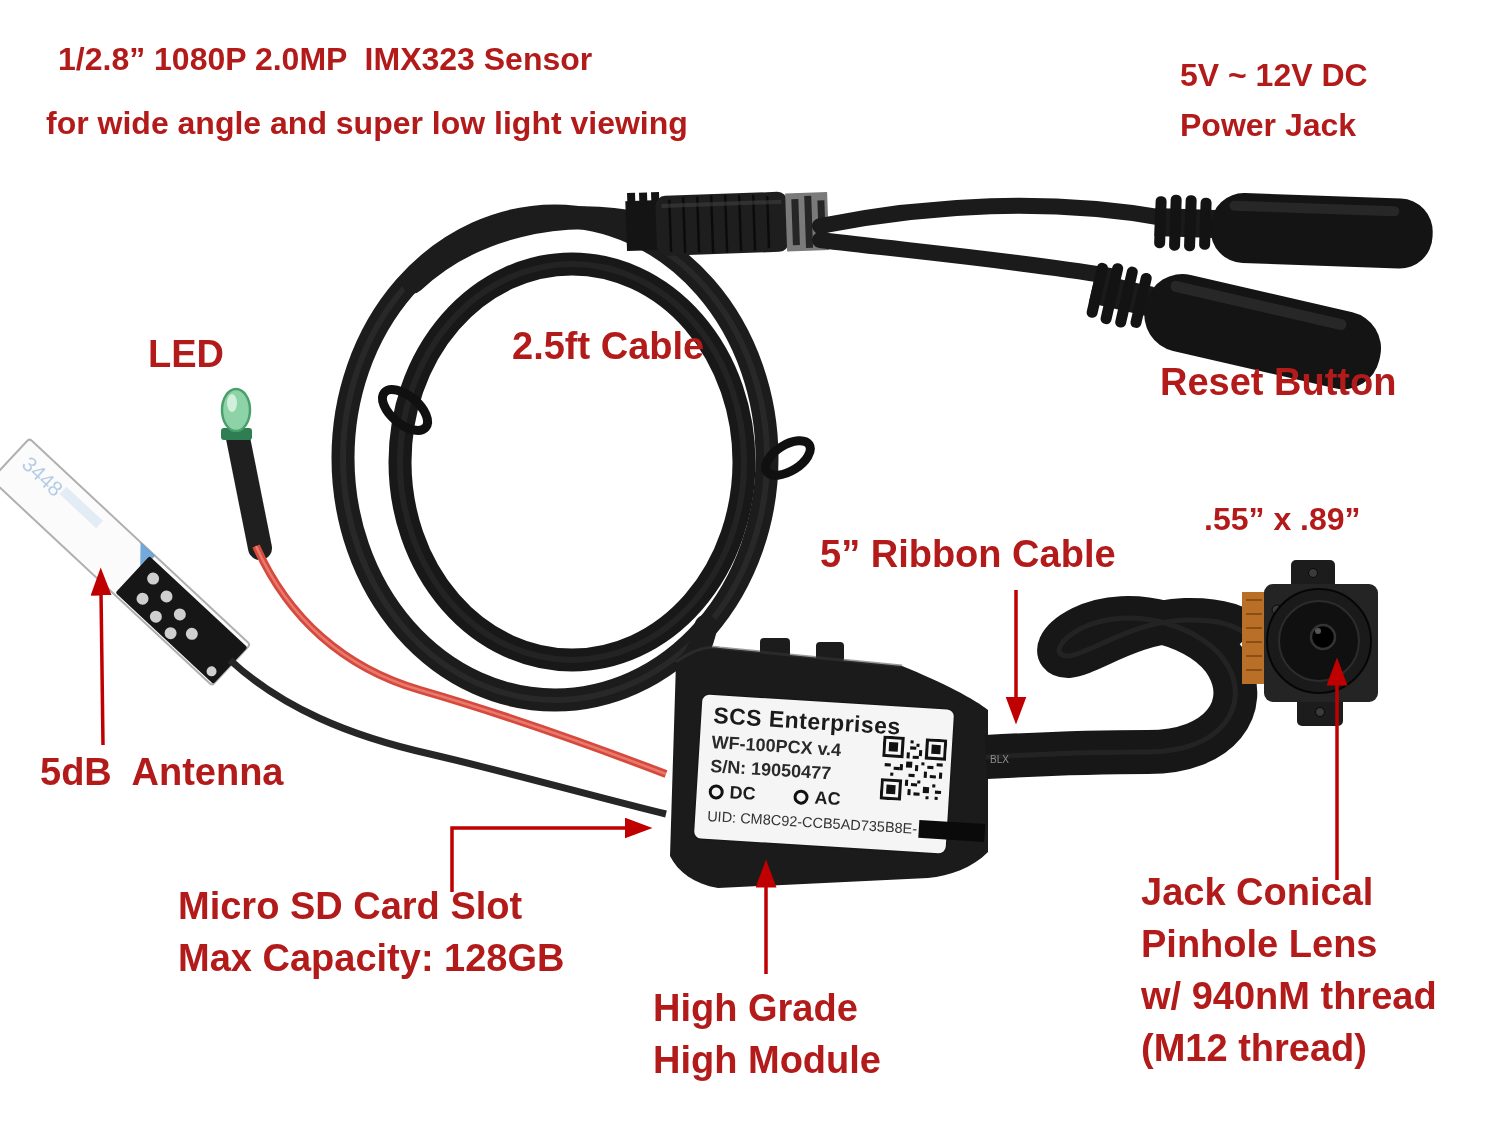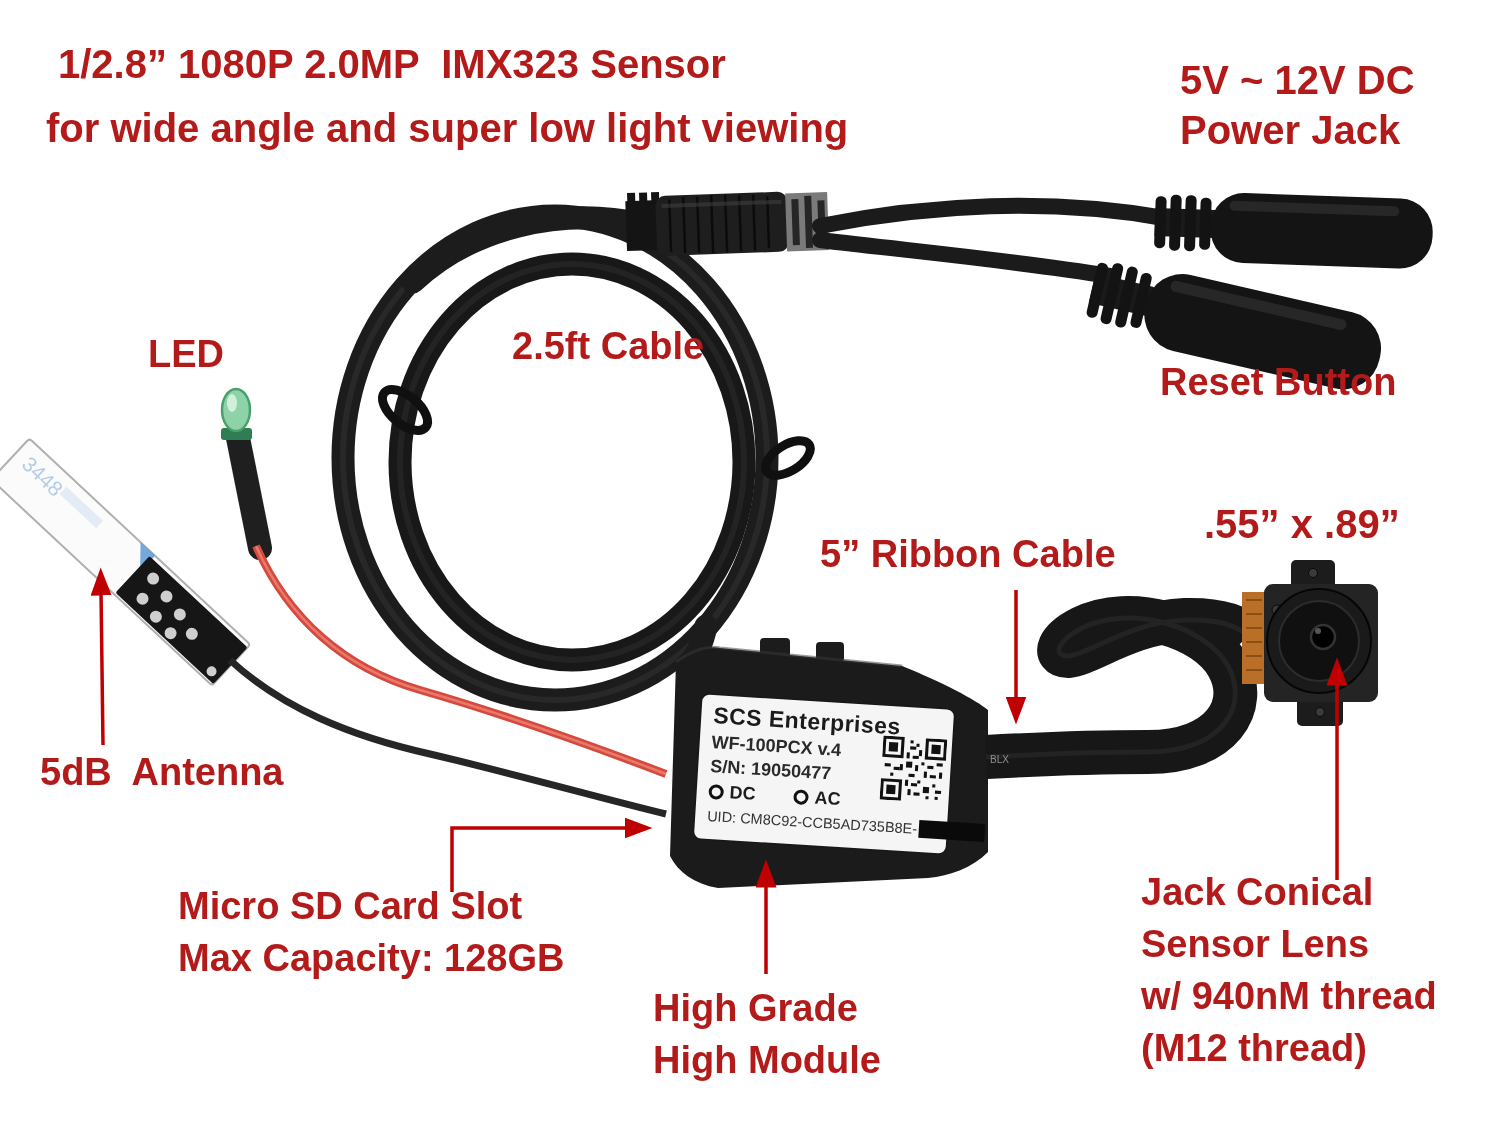--- a/index.html
+++ b/index.html
@@ -11,21 +11,21 @@
   body{font-family:"Liberation Sans",sans-serif;background:var(--bg);}
   #canvas{position:relative;width:1500px;height:1128px;background:var(--bg);overflow:hidden;}
   svg.layer{position:absolute;left:0;top:0;}
   .photo{z-index:1;}
   .arrows{z-index:3;pointer-events:none;}
   .label{
     position:absolute;z-index:4;font-weight:bold;color:var(--red);
     white-space:pre;letter-spacing:0px;line-height:1.1;
     font-family:"Liberation Sans",sans-serif;
   }
-  .fs40{font-size:40px;}
+  .fs40{font-size:32px;}
   .fs38{font-size:38px;}
   .arrowhead{fill:var(--arrow);}
   .arrowline{stroke:var(--arrow);stroke-width:3.5;fill:none;}
   
   #device-label{
     position:absolute;left:698px;top:702px;width:252px;height:144px;z-index:2;
     background:#f5f5f5;border-radius:7px;transform:rotate(3.5deg);
     box-shadow:0 0 2px rgba(0,0,0,.6);padding:7px 0 0 12px;box-sizing:border-box;
     color:#1b1b1b;
   }
@@ -261,17 +261,17 @@
   <div class="label fs38" style="left:820px;top:534px;">5” Ribbon Cable</div>
   <div class="label fs40" style="left:1204px;top:502px;">.55” x .89”</div>
 
   <div class="label fs38" style="left:178px;top:886px;">Micro SD Card Slot</div>
   <div class="label fs38" style="left:178px;top:938px;">Max Capacity: 128GB</div>
 
   <div class="label fs38" style="left:653px;top:988px;">High Grade</div>
   <div class="label fs38" style="left:653px;top:1040px;">High Module</div>
 
   <div class="label fs38" style="left:1141px;top:872px;">Jack Conical</div>
-  <div class="label fs38" style="left:1141px;top:924px;">Sensor Lens</div>
+  <div class="label fs38" style="left:1141px;top:924px;">Pinhole Lens</div>
   <div class="label fs38" style="left:1141px;top:976px;">w/ 940nM thread</div>
   <div class="label fs38" style="left:1141px;top:1028px;">(M12 thread)</div>
 
 </div>
 
 </body></html>

